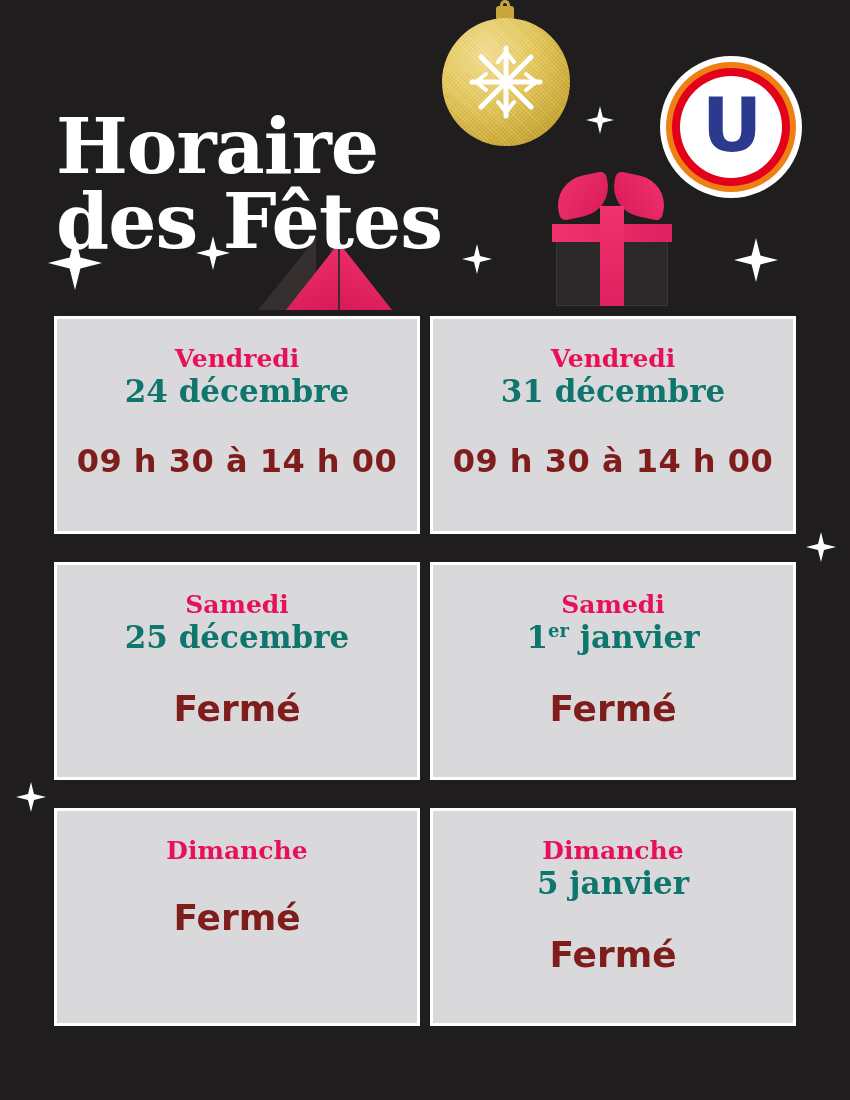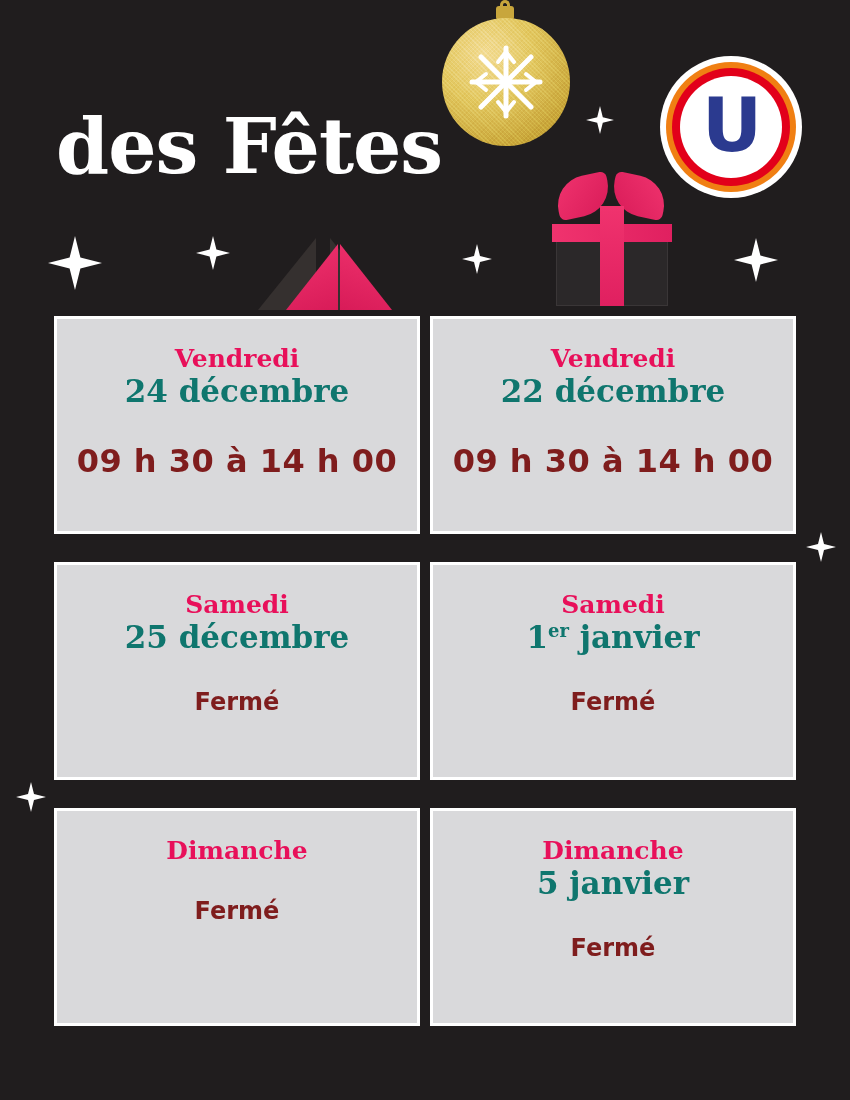--- a/index.html
+++ b/index.html
@@ -222,30 +222,31 @@
   .card-hours {
     margin-top: 32px;
     color: #7f1d1d;
     font-family: "DejaVu Sans", sans-serif;
     font-weight: 700;
     font-size: 32px;
     letter-spacing: 0.5px;
     white-space: nowrap;
   }
   .card-hours.closed {
-    font-size: 24px;
+    font-size: 36px;
     letter-spacing: 0;
   }
 </style>
 </head>
 <body>
 
 <div class="poster">
 
   <div class="title">
+    <span>Horaire</span>
     <span class="title-line2">des Fêtes</span>
   </div>
 
   <div class="ornament-hook"></div>
   <div class="ornament-cap"></div>
   <div class="ornament"></div>
   <svg class="snowflake-svg" width="76" height="76" viewBox="0 0 76 76">
     <g stroke="#FFFFFF" stroke-width="5" stroke-linecap="round">
       <line x1="38" y1="4" x2="38" y2="72"></line>
       <line x1="4" y1="38" x2="72" y2="38"></line>
@@ -293,21 +294,21 @@
     </div>
 
   <div class="grid" id="cards-grid">
       <div class="card">
         <div class="card-day">Vendredi</div>
         <div class="card-date">24 décembre</div>
         <div class="card-hours">09 h 30 à 14 h 00</div>
       </div>
       <div class="card">
         <div class="card-day">Vendredi</div>
-        <div class="card-date">22 décembre</div>
+        <div class="card-date">31 décembre</div>
         <div class="card-hours">09 h 30 à 14 h 00</div>
       </div>
       <div class="card">
         <div class="card-day">Samedi</div>
         <div class="card-date">25 décembre</div>
         <div class="card-hours closed">Fermé</div>
       </div>
       <div class="card">
         <div class="card-day">Samedi</div>
         <div class="card-date">1<sup>er</sup> janvier</div>

